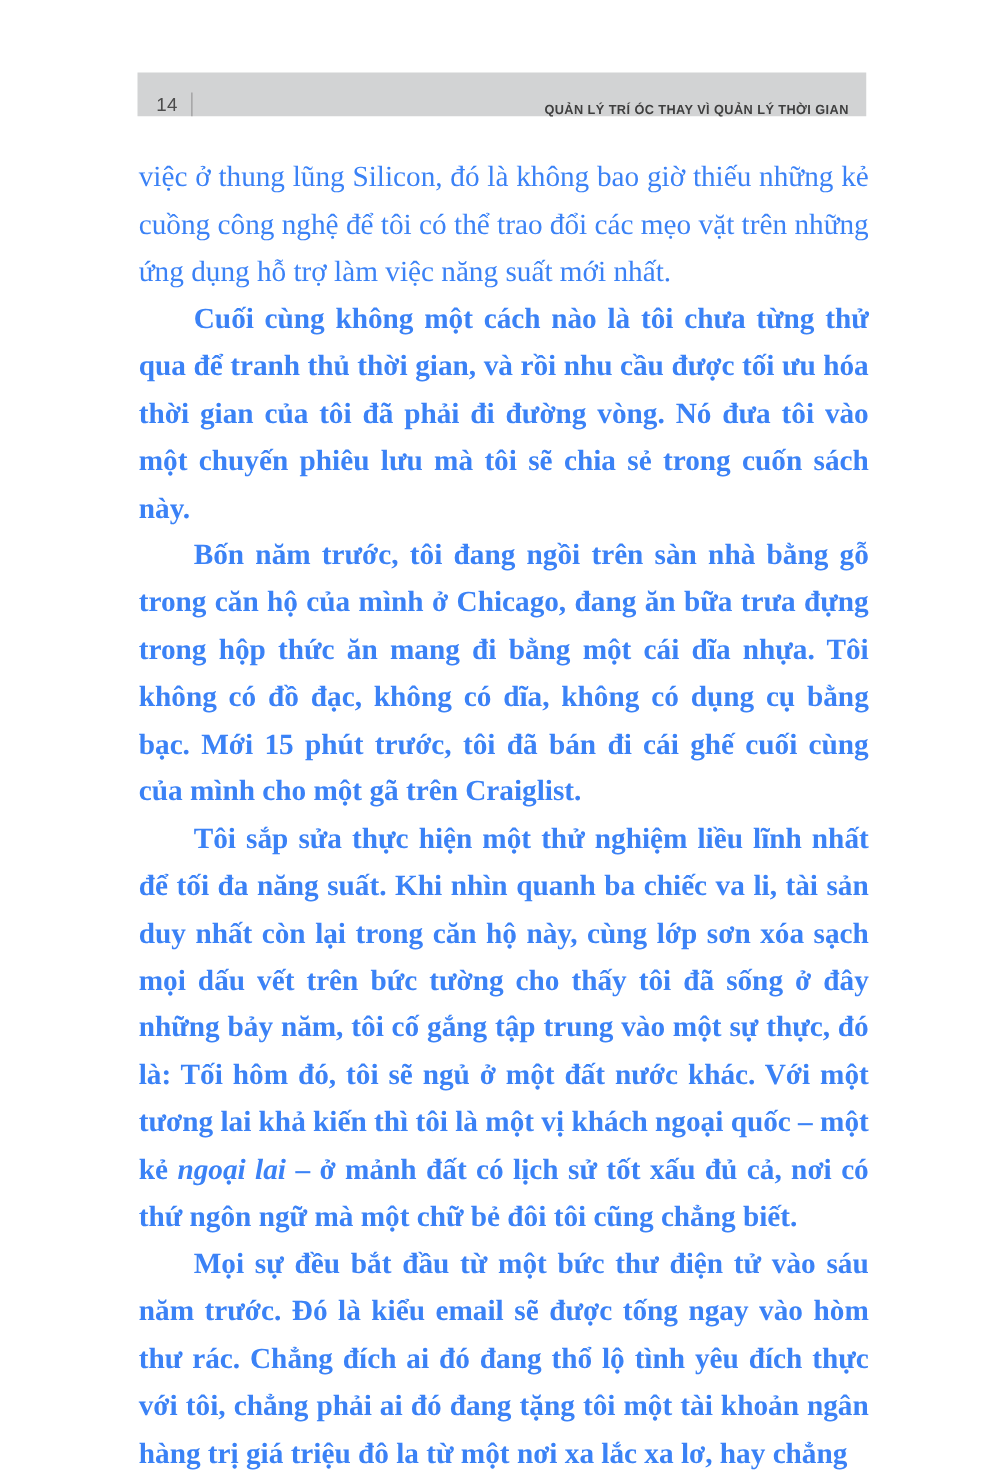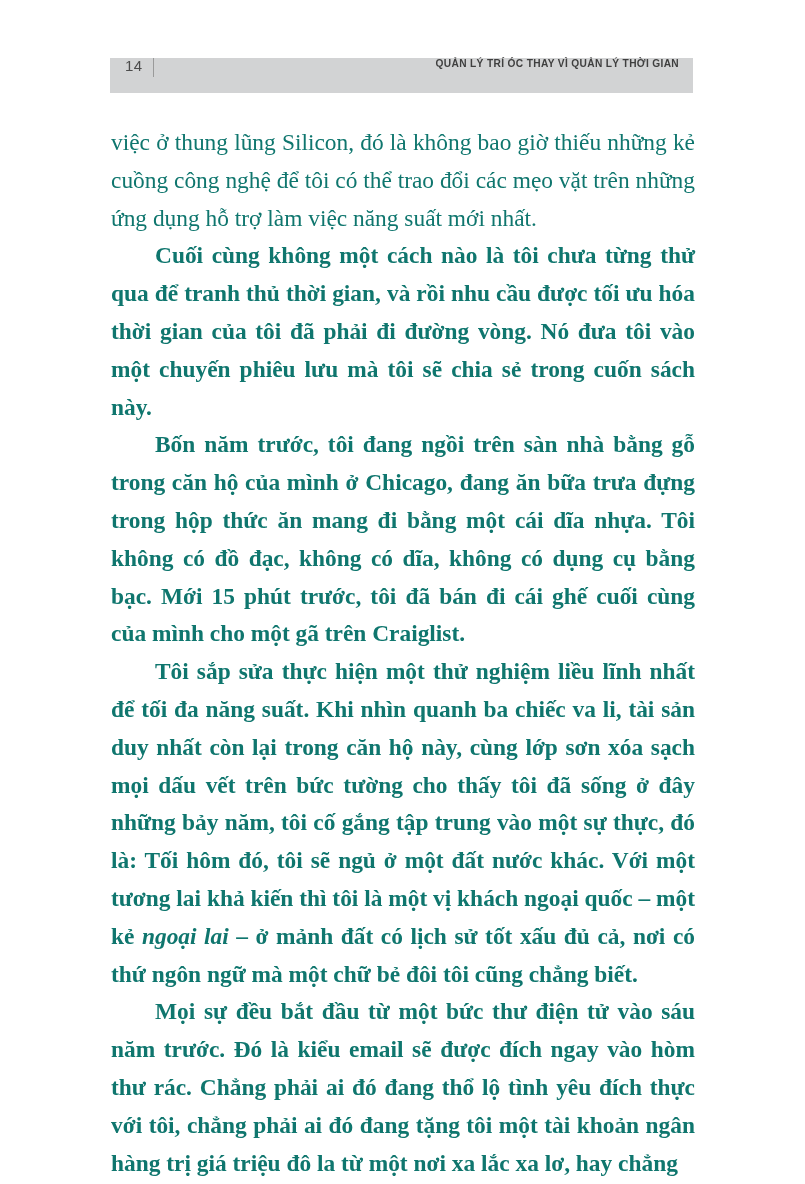--- a/index.html
+++ b/index.html
@@ -26,21 +26,21 @@
 
   
   .header-band {
     position: absolute;
     left: 110px;
     top: 58px;
     width: 583px;
     height: 35px;
     background: #d2d3d4;
     display: flex;
-    align-items: flex-start;
+    align-items: flex-end;
     box-sizing: border-box;
     padding: 0 14px 0 15px;
   }
   .folio {
     font-family: "Liberation Sans", "DejaVu Sans", sans-serif;
     font-size: 15px;
     color: #4c4c4c;
     letter-spacing: 0.3px;
     line-height: 1;
     padding-bottom: 1px;
@@ -70,21 +70,21 @@
     left: 111px;
     top: 124px;
     width: 584px;
   }
   .para {
     margin: 0;
     text-align: justify;
     text-justify: inter-word;
     font-size: 23.4px;
     line-height: 37.8px;
-    color: #0f766e;
+    color: #3b82f6;
     hyphens: none;
   }
   .para + .para {
     margin-top: 0;
     font-weight: bold;
   }
   .para.indent {
     text-indent: 44px;
   }
   .para .it {
@@ -105,17 +105,17 @@
   <div class="body-text">
 
     <p class="para">việc ở thung lũng Silicon, đó là không bao giờ thiếu những kẻ cuồng công nghệ để tôi có thể trao đổi các mẹo vặt trên những ứng dụng hỗ trợ làm việc năng suất mới nhất.</p>
 
     <p class="para indent">Cuối cùng không một cách nào là tôi chưa từng thử qua để tranh thủ thời gian, và rồi nhu cầu được tối ưu hóa thời gian của tôi đã phải đi đường vòng. Nó đưa tôi vào một chuyến phiêu lưu mà tôi sẽ chia sẻ trong cuốn sách này.</p>
 
     <p class="para indent">Bốn năm trước, tôi đang ngồi trên sàn nhà bằng gỗ trong căn hộ của mình ở Chicago, đang ăn bữa trưa đựng trong hộp thức ăn mang đi bằng một cái dĩa nhựa. Tôi không có đồ đạc, không có dĩa, không có dụng cụ bằng bạc. Mới 15 phút trước, tôi đã bán đi cái ghế cuối cùng của mình cho một gã trên Craiglist.</p>
 
     <p class="para indent"><span>Tôi sắp sửa thực hiện một thử nghiệm liều lĩnh nhất để tối đa năng suất. Khi nhìn quanh ba chiếc va li, tài sản duy nhất còn lại trong căn hộ này, cùng lớp sơn xóa sạch mọi dấu vết trên bức tường cho thấy tôi đã sống ở đây những bảy năm, tôi cố gắng tập trung vào một sự thực, đó là: Tối hôm đó, tôi sẽ ngủ ở một đất nước khác. Với một tương lai khả kiến thì tôi là một vị khách ngoại quốc – một kẻ </span><span class="it">ngoại lai</span><span> – ở mảnh đất có lịch sử tốt xấu đủ cả, nơi có thứ ngôn ngữ mà một chữ bẻ đôi tôi cũng chẳng biết.</span></p>
 
-    <p class="para indent">Mọi sự đều bắt đầu từ một bức thư điện tử vào sáu năm trước. Đó là kiểu email sẽ được đích ngay vào hòm thư rác. Chẳng phải ai đó đang thổ lộ tình yêu đích thực với tôi, chẳng phải ai đó đang tặng tôi một tài khoản ngân hàng trị giá triệu đô la từ một nơi xa lắc xa lơ, hay chẳng</p>
+    <p class="para indent">Mọi sự đều bắt đầu từ một bức thư điện tử vào sáu năm trước. Đó là kiểu email sẽ được tống ngay vào hòm thư rác. Chẳng đích ai đó đang thổ lộ tình yêu đích thực với tôi, chẳng phải ai đó đang tặng tôi một tài khoản ngân hàng trị giá triệu đô la từ một nơi xa lắc xa lơ, hay chẳng</p>
 
   </div>
 
 </div>
 
 </body></html>

